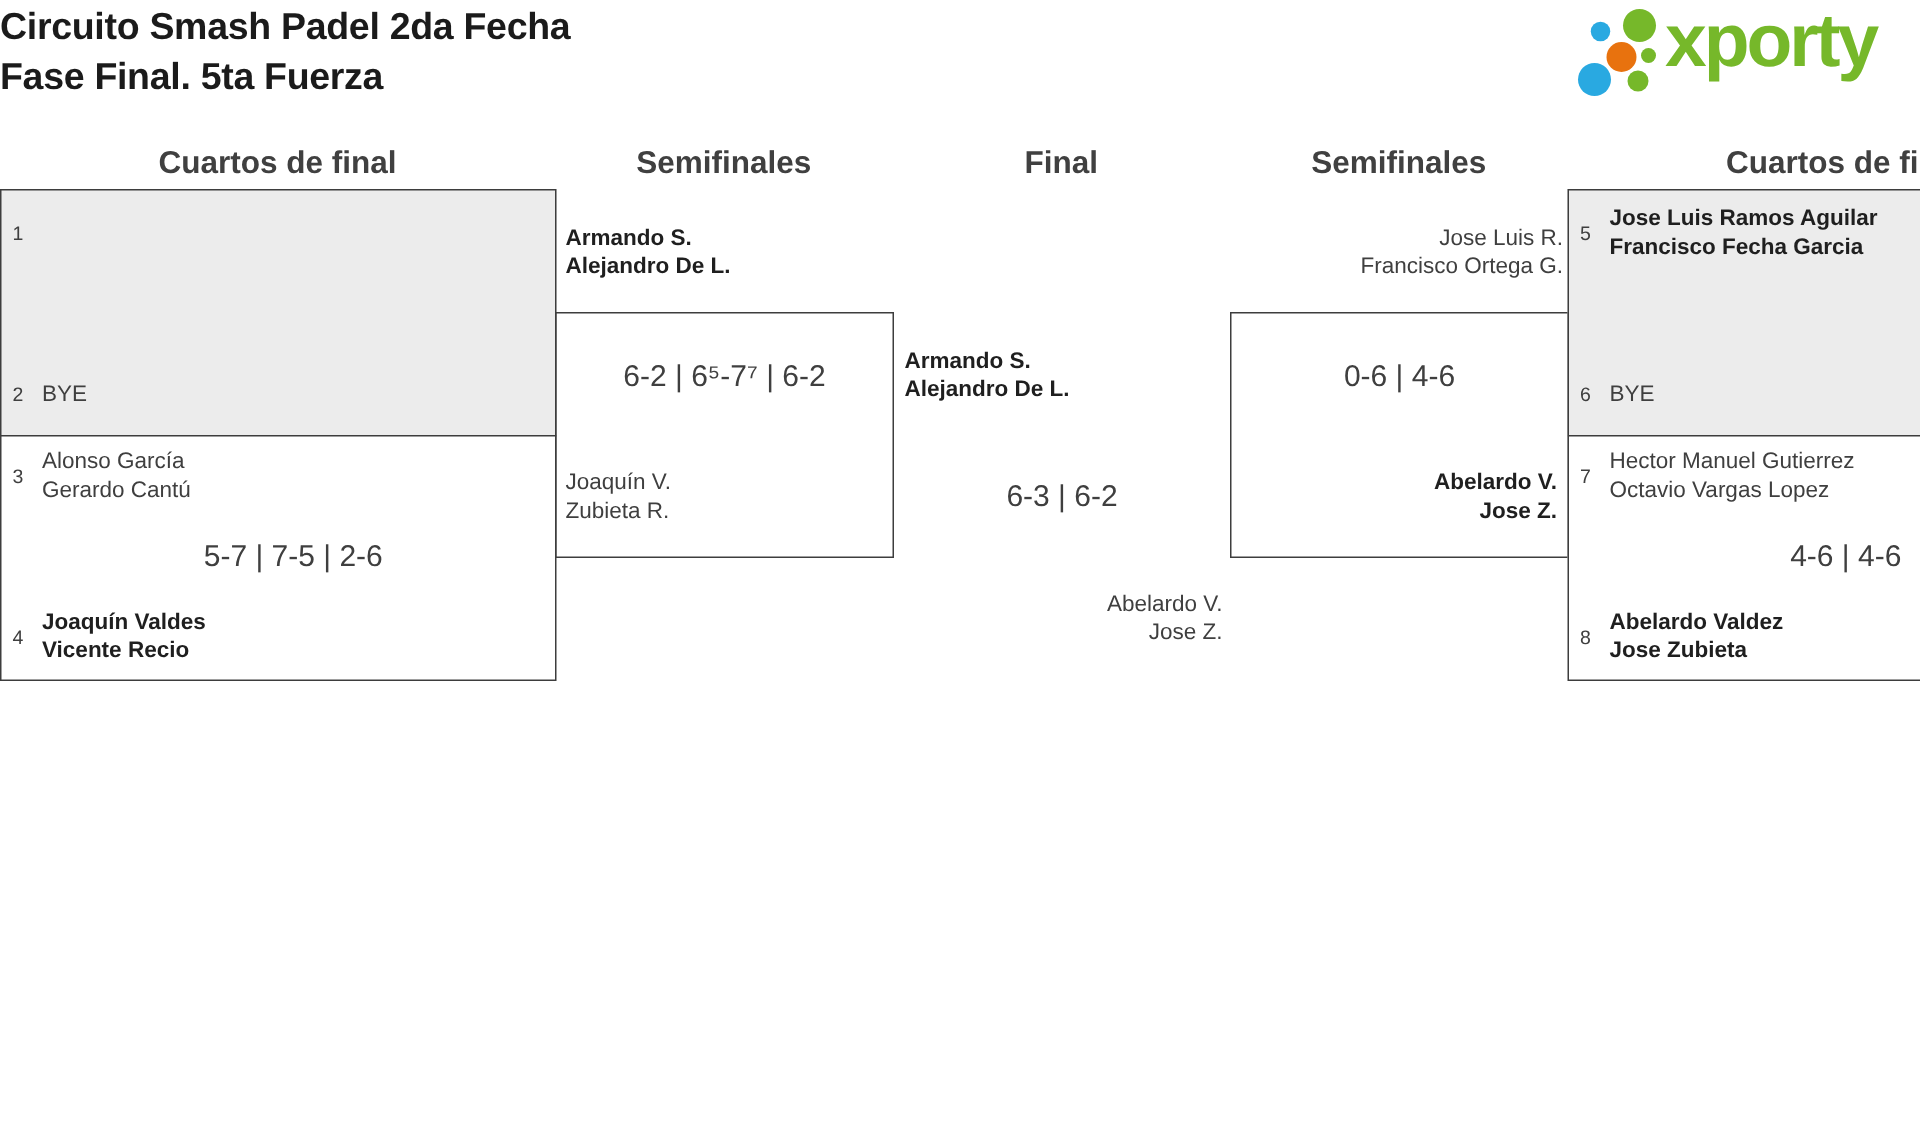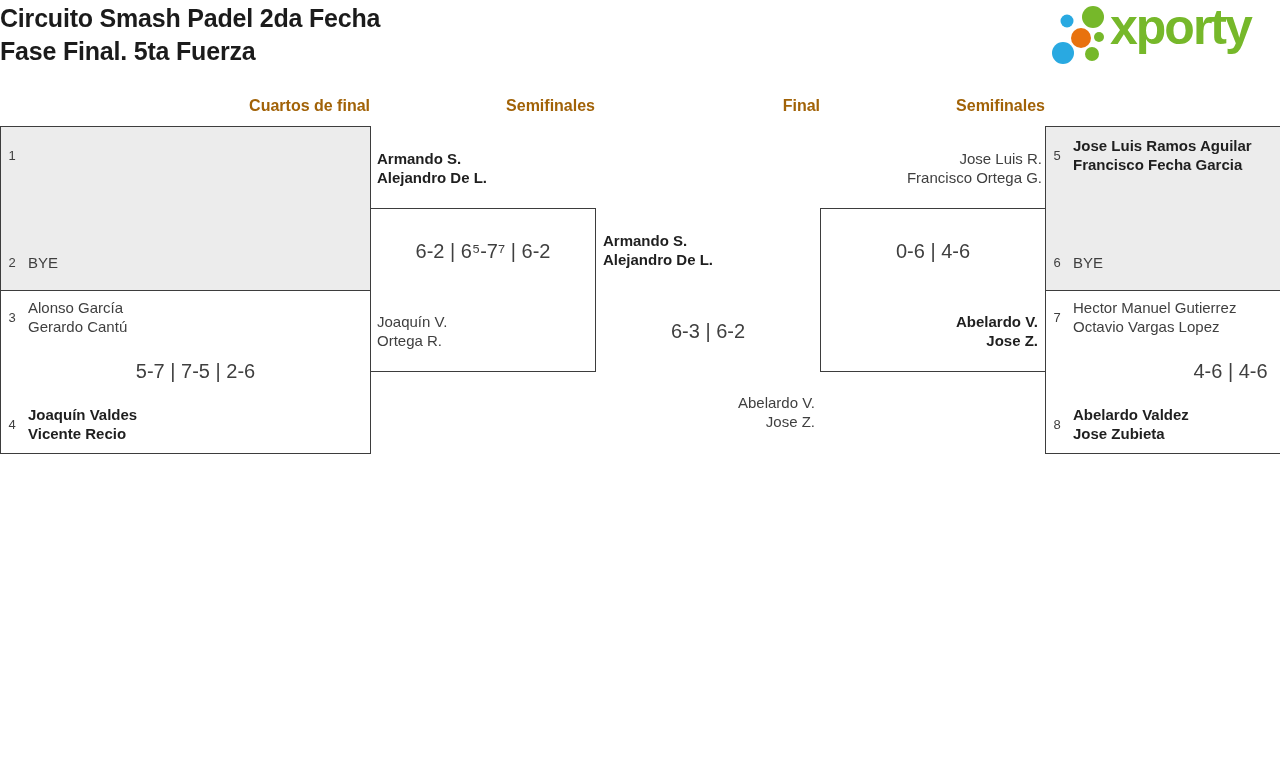--- a/index.html
+++ b/index.html
@@ -8,22 +8,22 @@
   .page{position:relative;width:1280px;height:562px;overflow:hidden;background:#fff;}
 
   .title{position:absolute;left:0;top:2px;font-size:25px;font-weight:700;
          line-height:33px;color:#1b1b1b;letter-spacing:-0.2px;}
 
   .logo{position:absolute;left:1046px;top:2px;width:234px;height:72px;}
   .logo-dots{position:absolute;left:4px;top:2px;}
   .logo-text{position:absolute;left:64px;top:-4px;font-size:50px;font-weight:700;
              color:#76b82a;letter-spacing:-2px;}
 
-  .round{position:absolute;top:97px;height:20px;font-size:16px;font-weight:700;
-         color:#a16207;text-align:right;}
+  .round{position:absolute;top:97px;height:20px;font-size:21px;font-weight:700;
+         color:#404040;text-align:center;}
   .round.r1{left:0;width:370px;}
   .round.r2{left:370px;width:225px;}
   .round.r3{left:595px;width:225px;}
   .round.r4{left:820px;width:225px;}
   .round.r5{left:1045px;width:370px;}
 
   .box{position:absolute;border:1px solid #3d3d3d;box-sizing:border-box;background:#fff;}
   .box.shaded{background:#ececec;}
   .b-qf-l1{left:0;top:126px;width:371px;height:165px;}
   .b-qf-l2{left:0;top:290px;width:371px;height:164px;}
@@ -93,21 +93,21 @@
     <div>Vicente Recio</div>
   </div>
 
   <div class="team b" style="left:377px;top:149px;">
     <div>Armando S.</div>
     <div>Alejandro De L.</div>
   </div>
   <div class="score" style="left:370px;width:226px;top:242px;">6-2 | 6⁵-7⁷ | 6-2</div>
   <div class="team r" style="left:377px;top:312px;">
     <div>Joaquín V.</div>
-    <div>Ortega R.</div>
+    <div>Zubieta R.</div>
   </div>
 
   <div class="team b" style="left:603px;top:231px;">
     <div>Armando S.</div>
     <div>Alejandro De L.</div>
   </div>
   <div class="score" style="left:595px;width:226px;top:322px;">6-3 | 6-2</div>
   <div class="team r right" style="left:595px;width:220px;top:393px;">
     <div>Abelardo V.</div>
     <div>Jose Z.</div>

